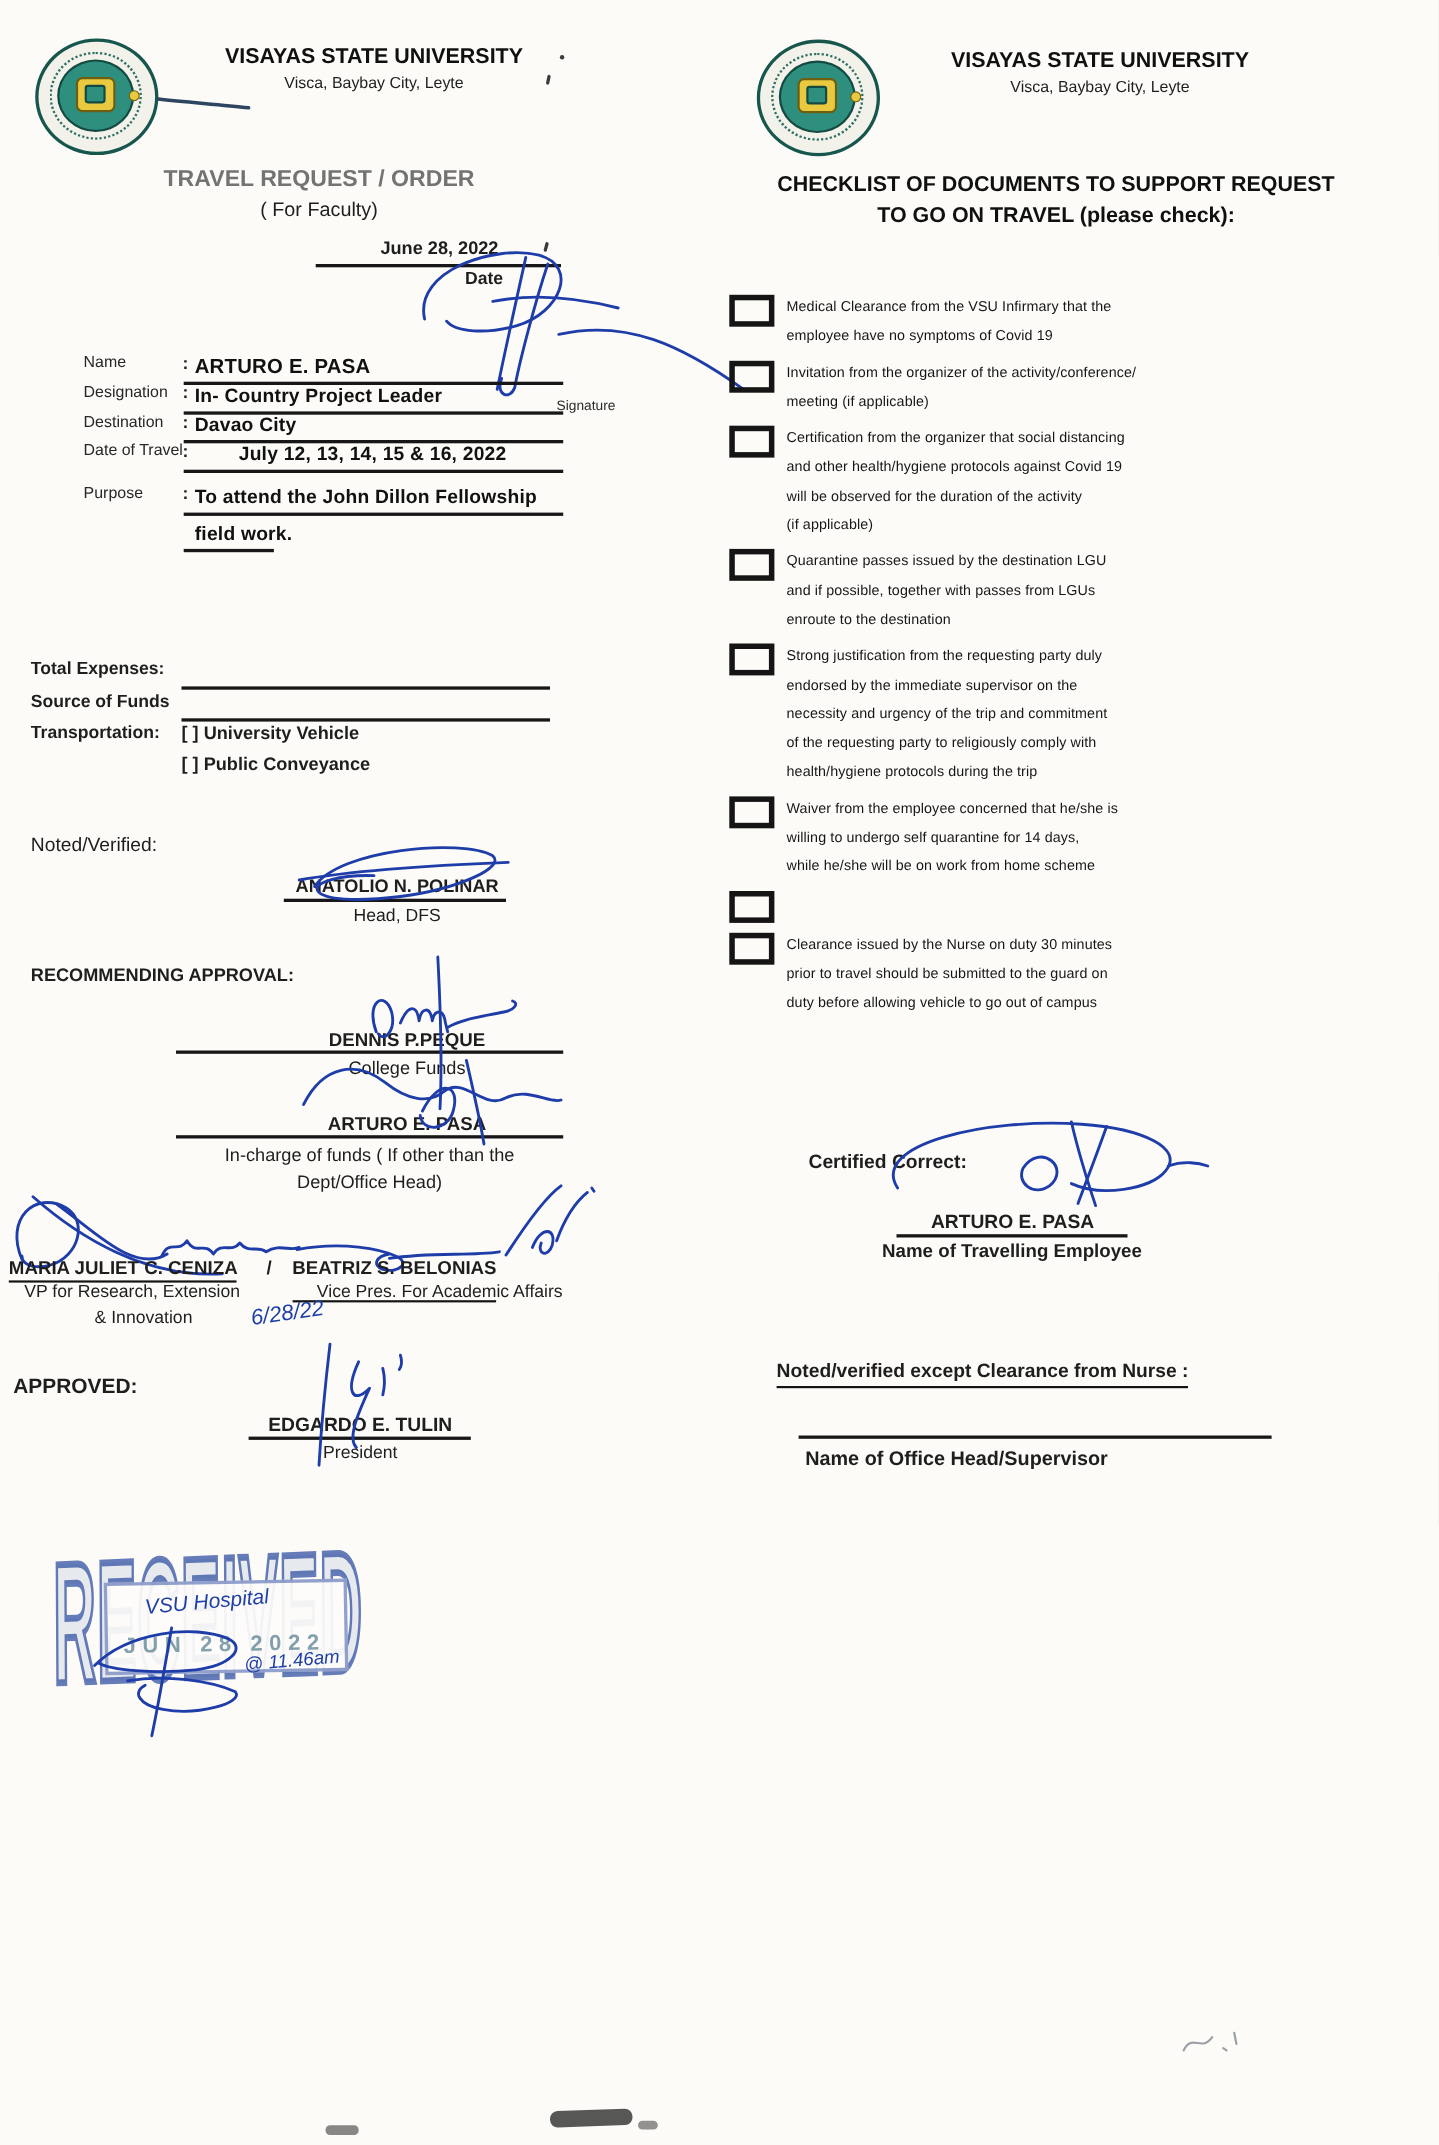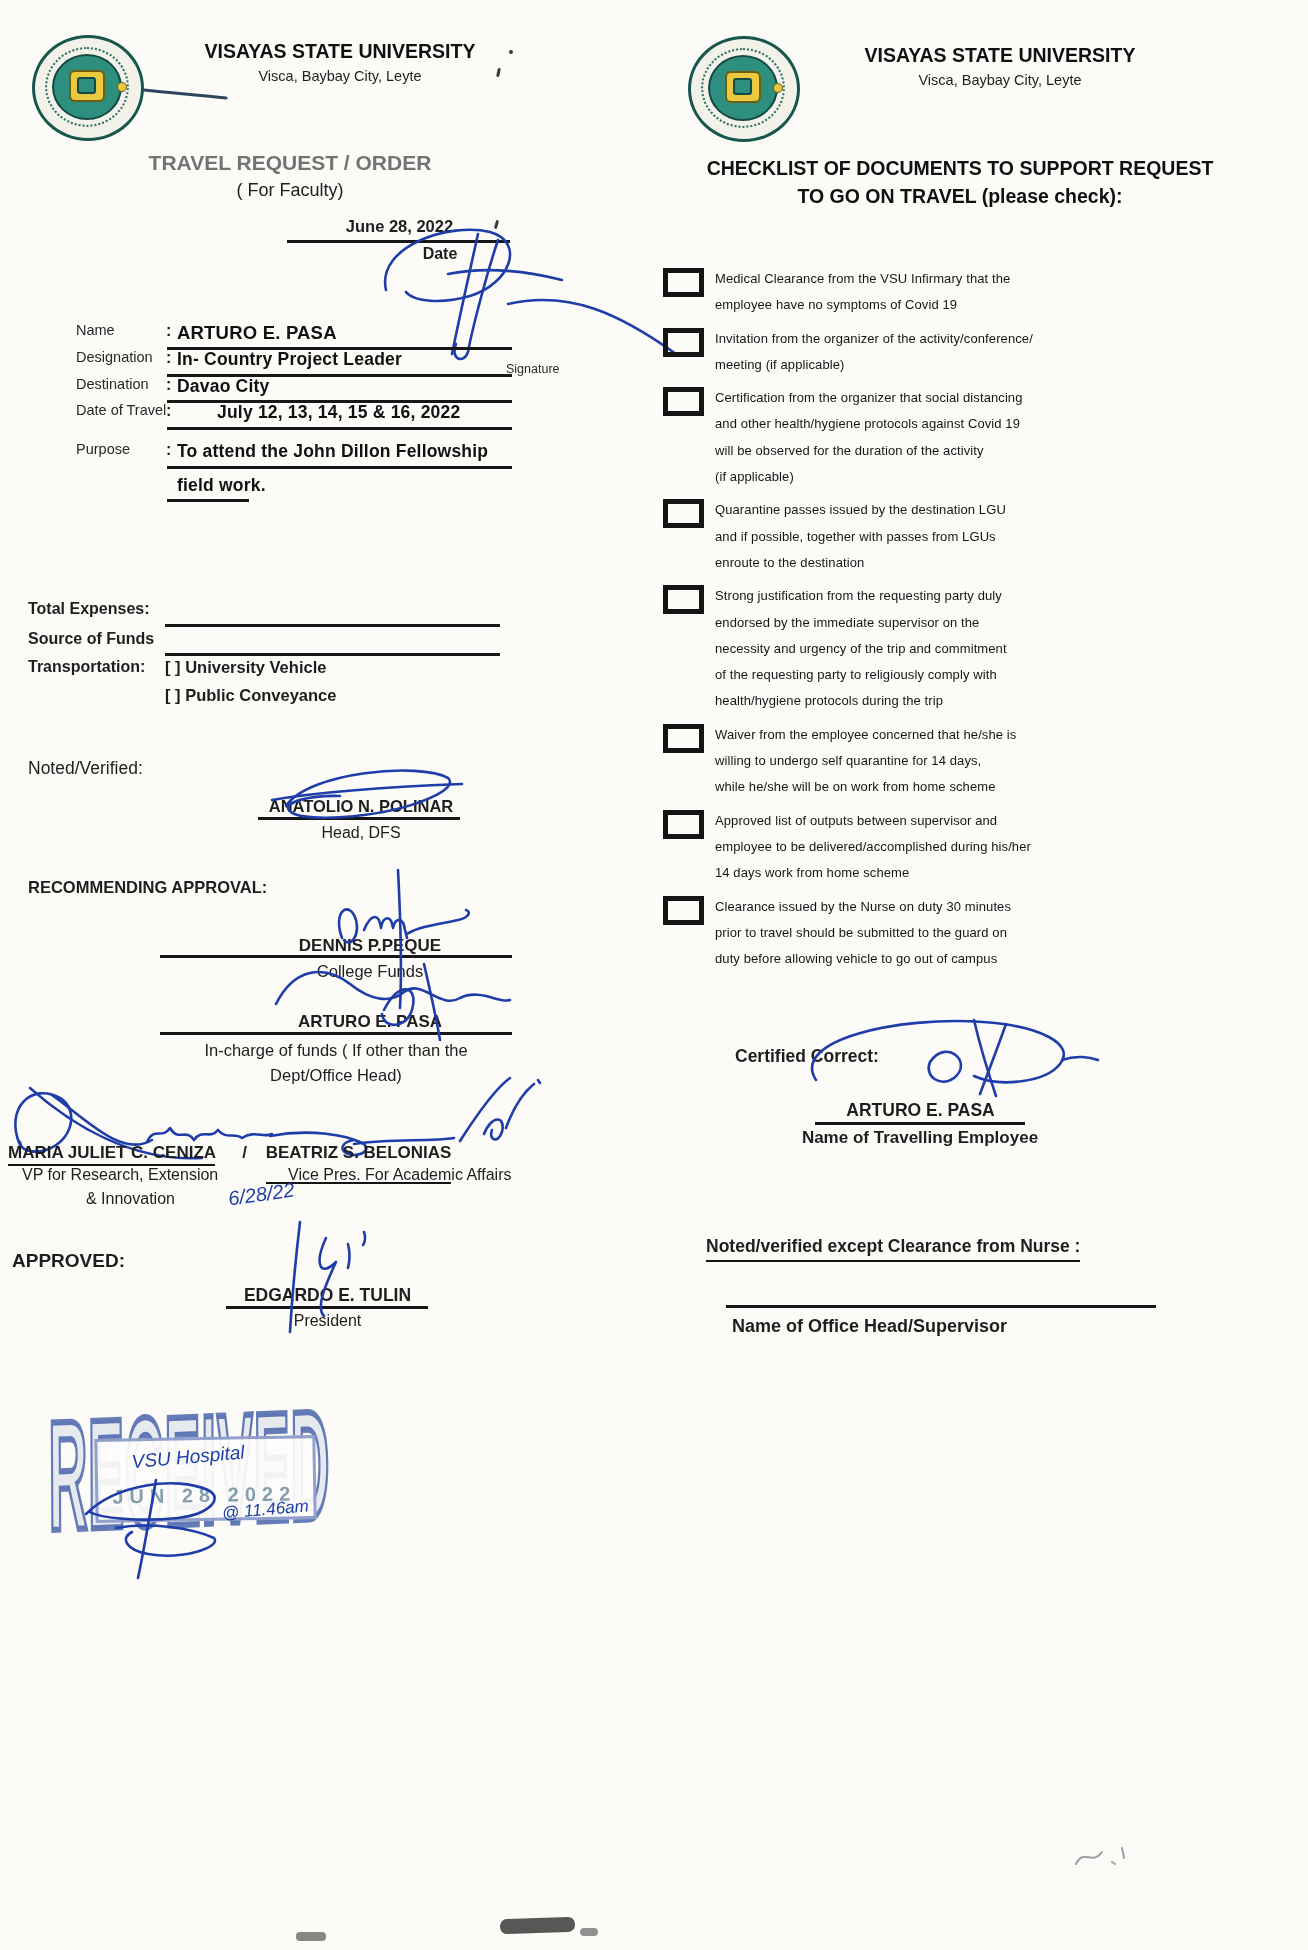--- a/index.html
+++ b/index.html
@@ -243,23 +243,20 @@
 health/hygiene protocols during the trip</div>
     </div>
     <div class="check-row">
       <span class="cb"></span>
       <div class="check-text">Waiver from the employee concerned that he/she is
 willing to undergo self quarantine for 14 days,
 while he/she will be on work from home scheme</div>
     </div>
     <div class="check-row">
       <span class="cb"></span>
-      <div class="check-text">Approved list of outputs between supervisor and
-employee to be delivered/accomplished during his/her
-14 days work from home scheme</div>
     </div>
     <div class="check-row">
       <span class="cb"></span>
       <div class="check-text">Clearance issued by the Nurse on duty 30 minutes
 prior to travel should be submitted to the guard on
 duty before allowing vehicle to go out of campus</div>
     </div>
   </div>
 
   <div class="abs b" style="left:735px;top:1046px;font-size:17.5px;">Certified Correct:</div>

